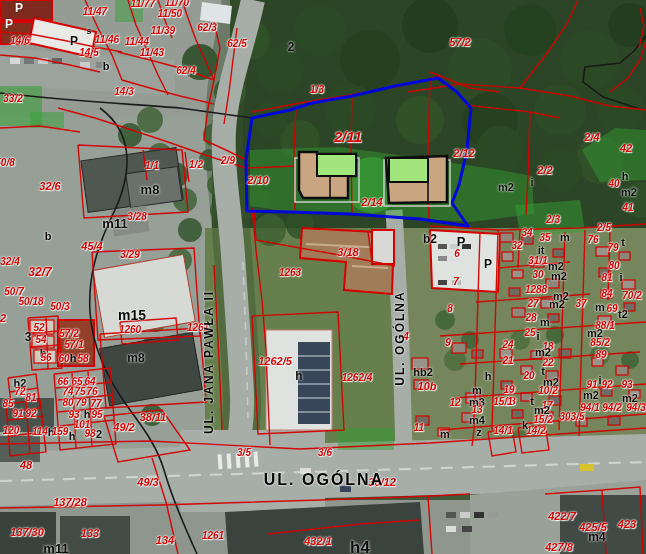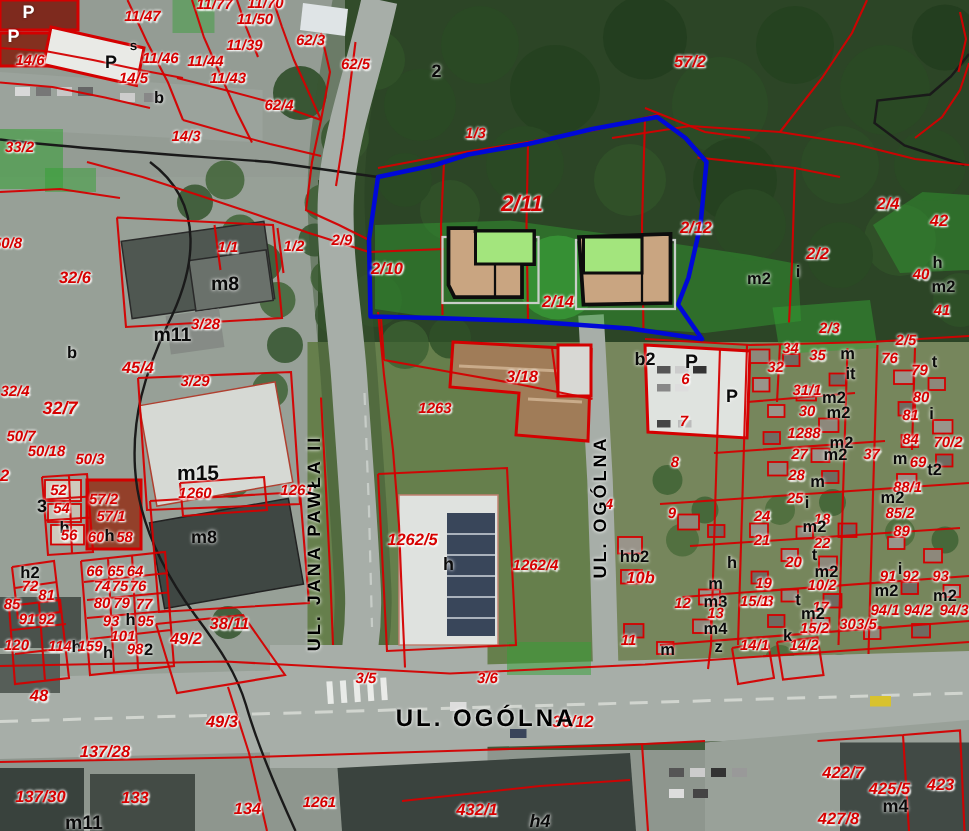--- a/index.html
+++ b/index.html
@@ -399,21 +399,21 @@
       <span class="lab lab-r" style="left: 70px; top: 502px; font-size: 11px;">137/28</span>
       <span class="lab lab-r" style="left: 27px; top: 532px; font-size: 11px;">137/30</span>
       <span class="lab lab-r" style="left: 90px; top: 533px; font-size: 11px;">133</span>
       <span class="lab lab-r" style="left: 165px; top: 540px; font-size: 11px;">134</span>
       <span class="lab lab-r" style="left: 213px; top: 536px;">1261</span>
       <span class="lab lab-k" style="left: 56px; top: 548px; font-size: 13px;">m11</span>
       <span class="lab lab-r" style="left: 244px; top: 453px;">3/5</span>
       <span class="lab lab-r" style="left: 325px; top: 453px;">3/6</span>
       <span class="lab lab-r" style="left: 382px; top: 482px; font-size: 11px;">36/12</span>
       <span class="lab lab-r" style="left: 318px; top: 541px; font-size: 11px;">432/1</span>
-      <span class="lab lab-k" style="left: 360px; top: 547px; font-size: 12px; font-style: italic;">h4</span>
+      <span class="lab lab-k" style="left: 360px; top: 547px; font-size: 17px;">h4</span>
       <span class="lab lab-r" style="left: 503px; top: 431px;">14/1</span>
       <span class="lab lab-r" style="left: 536px; top: 431px;">14/2</span>
       <span class="lab lab-r" style="left: 562px; top: 516px; font-size: 11px;">422/7</span>
       <span class="lab lab-r" style="left: 593px; top: 527px; font-size: 11px;">425/5</span>
       <span class="lab lab-r" style="left: 627px; top: 524px; font-size: 11px;">423</span>
       <span class="lab lab-k" style="left: 597px; top: 537px; font-size: 12px;">m4</span>
       <span class="lab lab-r" style="left: 559px; top: 547px; font-size: 11px;">427/8</span>
       <span class="lab lab-k" style="left: 430px; top: 239px; font-size: 12px;">b2</span>
       <span class="lab lab-k" style="left: 461px; top: 241px; font-size: 13px;">P</span>
       <span class="lab lab-r" style="left: 457px; top: 254px;">6</span>
@@ -427,21 +427,21 @@
       <span class="lab lab-r" style="left: 592px; top: 137px; font-size: 11px;">2/4</span>
       <span class="lab lab-r" style="left: 626px; top: 148px; font-size: 11px;">42</span>
       <span class="lab lab-r" style="left: 614px; top: 184px;">40</span>
       <span class="lab lab-k" style="left: 625px; top: 176px;">h</span>
       <span class="lab lab-k" style="left: 629px; top: 192px;">m2</span>
       <span class="lab lab-r" style="left: 628px; top: 208px;">41</span>
       <span class="lab lab-r" style="left: 604px; top: 228px;">2/5</span>
       <span class="lab lab-r" style="left: 515px; top: 233px; padding-left: 24px;">34</span>
       <span class="lab lab-r" style="left: 545px; top: 238px;">35</span>
       <span class="lab lab-r" style="left: 517px; top: 246px;">32</span>
-      <span class="lab lab-k" style="left: 567px; top: 250px;">it</span>
+      <span class="lab lab-k" style="left: 541px; top: 250px;">it</span>
       <span class="lab lab-k" style="left: 565px; top: 237px;">m</span>
       <span class="lab lab-r" style="left: 593px; top: 240px;">76</span>
       <span class="lab lab-r" style="left: 538px; top: 261px;">31/1</span>
       <span class="lab lab-k" style="left: 556px; top: 266px;">m2</span>
       <span class="lab lab-r" style="left: 538px; top: 275px;">30</span>
       <span class="lab lab-k" style="left: 559px; top: 276px;">m2</span>
       <span class="lab lab-r" style="left: 536px; top: 290px;">1288</span>
       <span class="lab lab-k" style="left: 561px; top: 296px;">m2</span>
       <span class="lab lab-r" style="left: 533px; top: 304px;">27</span>
       <span class="lab lab-k" style="left: 557px; top: 304px;">m2</span>

